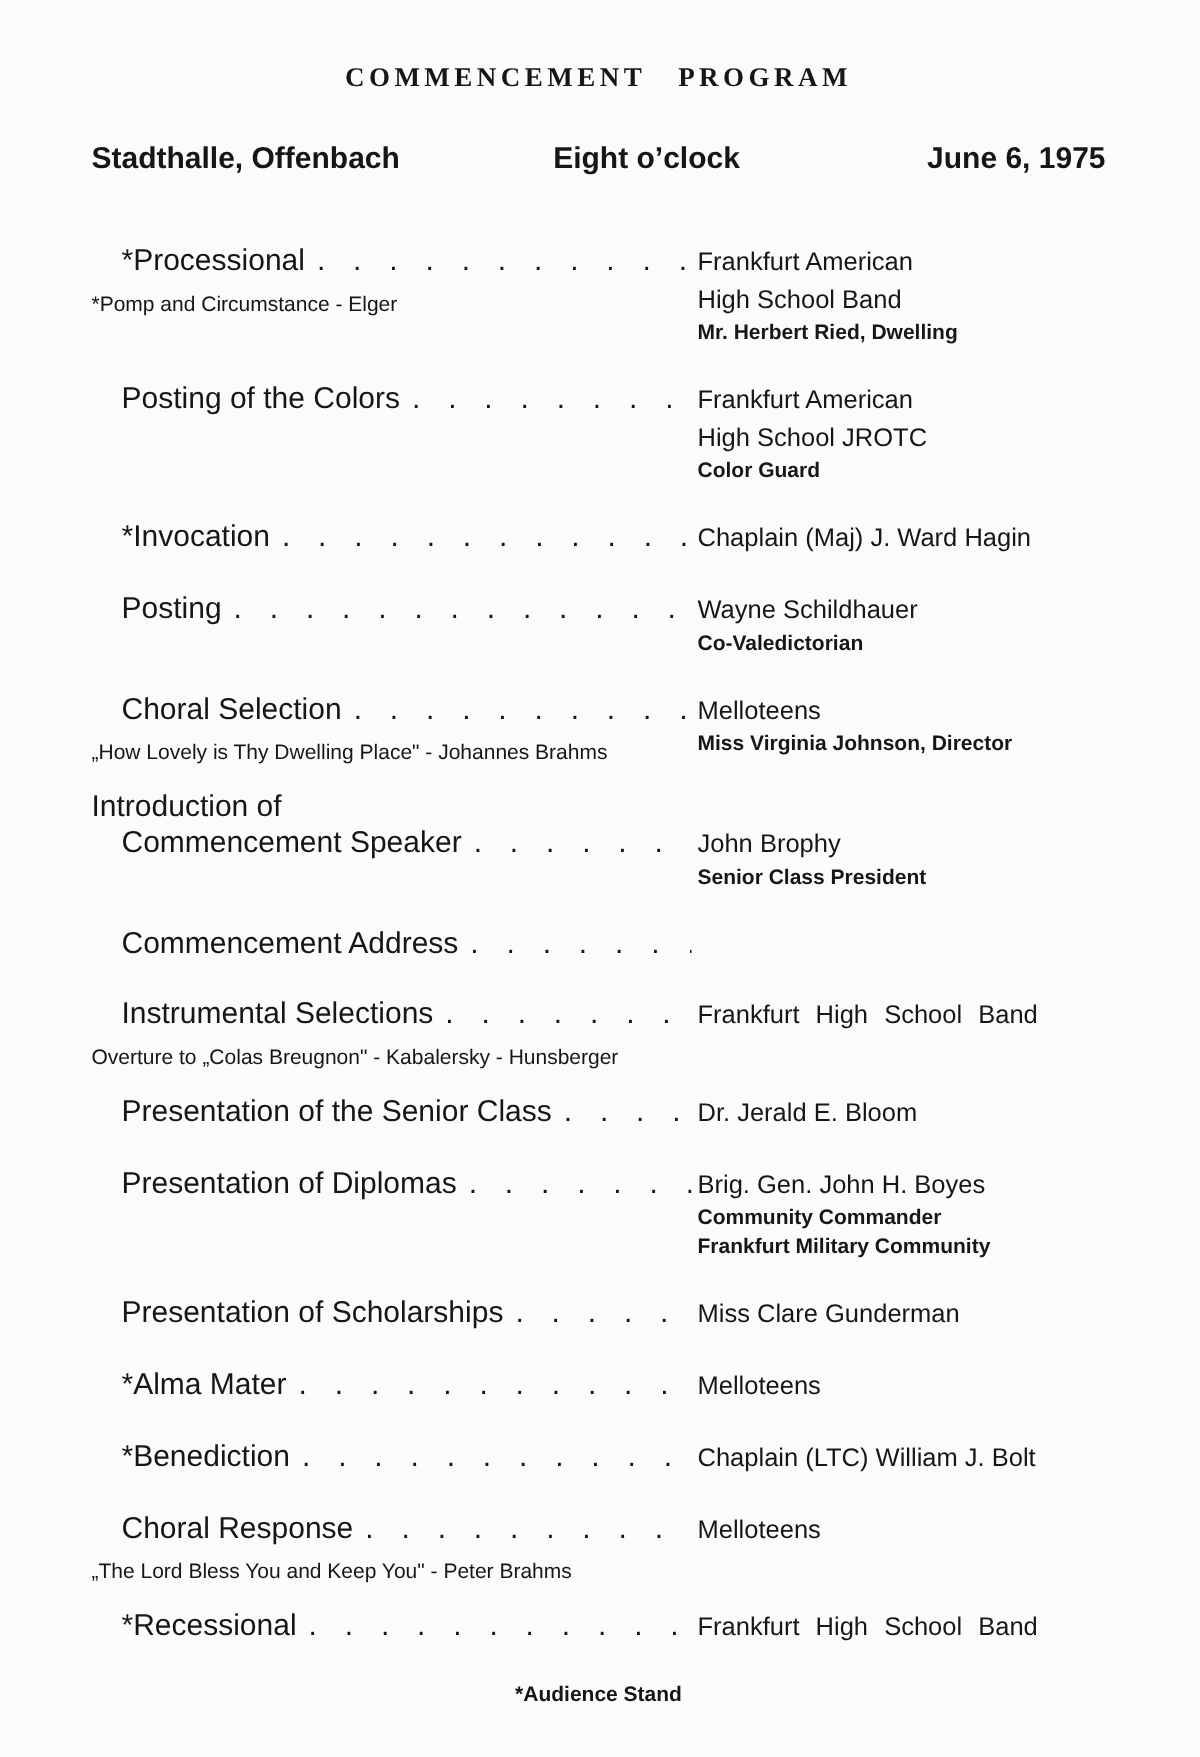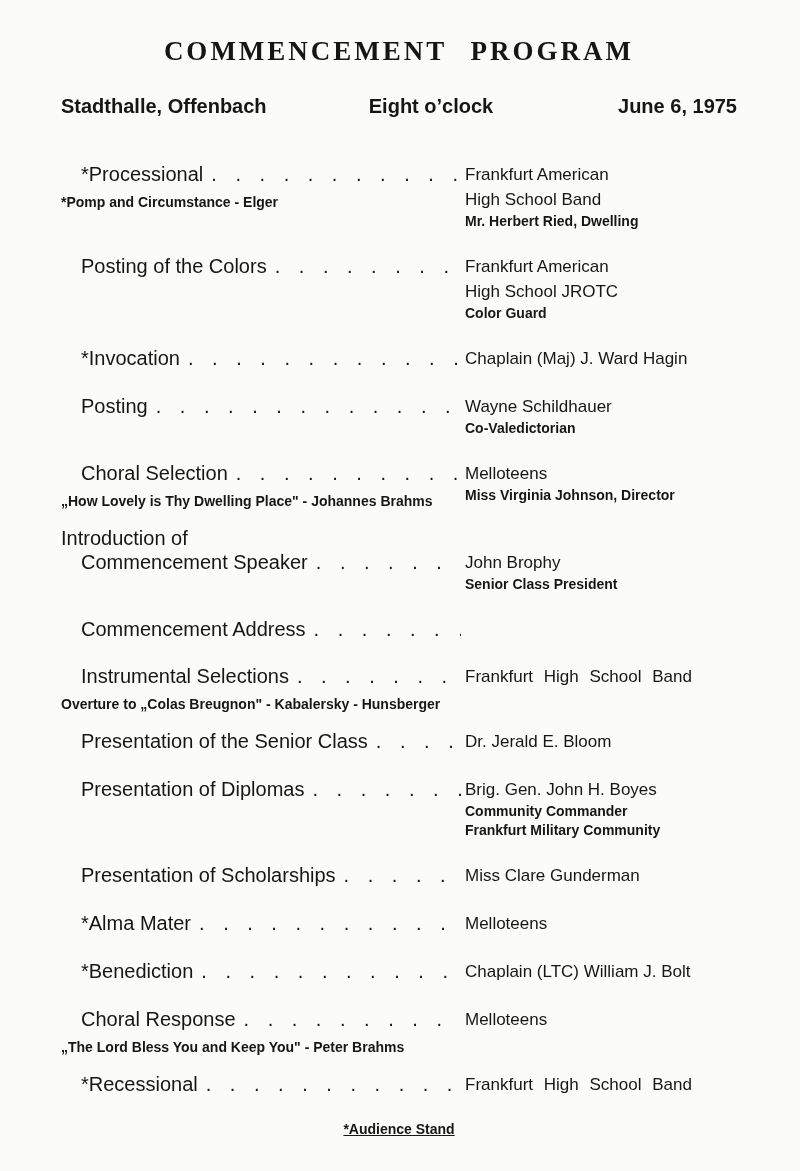--- a/index.html
+++ b/index.html
@@ -7,21 +7,21 @@
     width:800px;height:1171px;
     background:#fbfbf9;color:#161616;
     font-family:"Liberation Sans",sans-serif;
     overflow:hidden;
   }
   .page{box-sizing:border-box;width:800px;height:1171px;padding:34px 63px 0 61px;}
   .title{
     text-align:center;
     font-family:"Liberation Serif",serif;
     font-weight:bold;
-    font-size:27px;line-height:34px;
+    font-size:18px;line-height:34px;
     letter-spacing:3px;word-spacing:14px;
     white-space:nowrap;
   }
   .subheader{
     display:grid;grid-template-columns:1fr auto 1fr;
     align-items:baseline;
     margin-top:26px;font-size:20px;line-height:24px;font-weight:bold;
   }
   .subheader .time{justify-self:center;transform:translateX(32px);white-space:nowrap;}
   .subheader .date{justify-self:end;white-space:nowrap;}
@@ -30,27 +30,27 @@
   .row.tight{margin-bottom:15px;}
   .leftcol{min-width:0;}
   .line{display:flex;align-items:center;margin-left:20px;}
   .prelabel,.label{font-size:20px;line-height:24px;white-space:nowrap;}
   .dots{
     flex:1 1 0;min-width:0;
     overflow:hidden;white-space:nowrap;
     font-size:20px;line-height:24px;
     word-spacing:13px;padding-left:8px;margin-right:4px;
   }
-  .subtitle{font-size:14px;font-weight:bold;line-height:19px;margin-top:7px;white-space:nowrap;}
+  .subtitle{font-size:14px;font-weight:normal;line-height:19px;margin-top:7px;white-space:nowrap;}
   .result{font-size:17px;line-height:25px;white-space:nowrap;}
   .result.spread{word-spacing:6px;}
   .result.spread-sm{word-spacing:3px;}
   .note{font-size:14px;font-weight:bold;line-height:19px;white-space:nowrap;}
   .rightcol.offset{padding-top:24px;}
-  .footnote{text-align:center;font-size:14px;font-weight:bold;line-height:19px;margin-top:8px;text-decoration:underline;}
+  .footnote{text-align:center;font-size:14px;font-weight:bold;line-height:19px;margin-top:8px;}
 </style>
 </head>
 <body>
 
 <div class="page">
 
   <div class="title">COMMENCEMENT PROGRAM</div>
 
   <div class="subheader">
     <div class="venue">Stadthalle, Offenbach</div>

